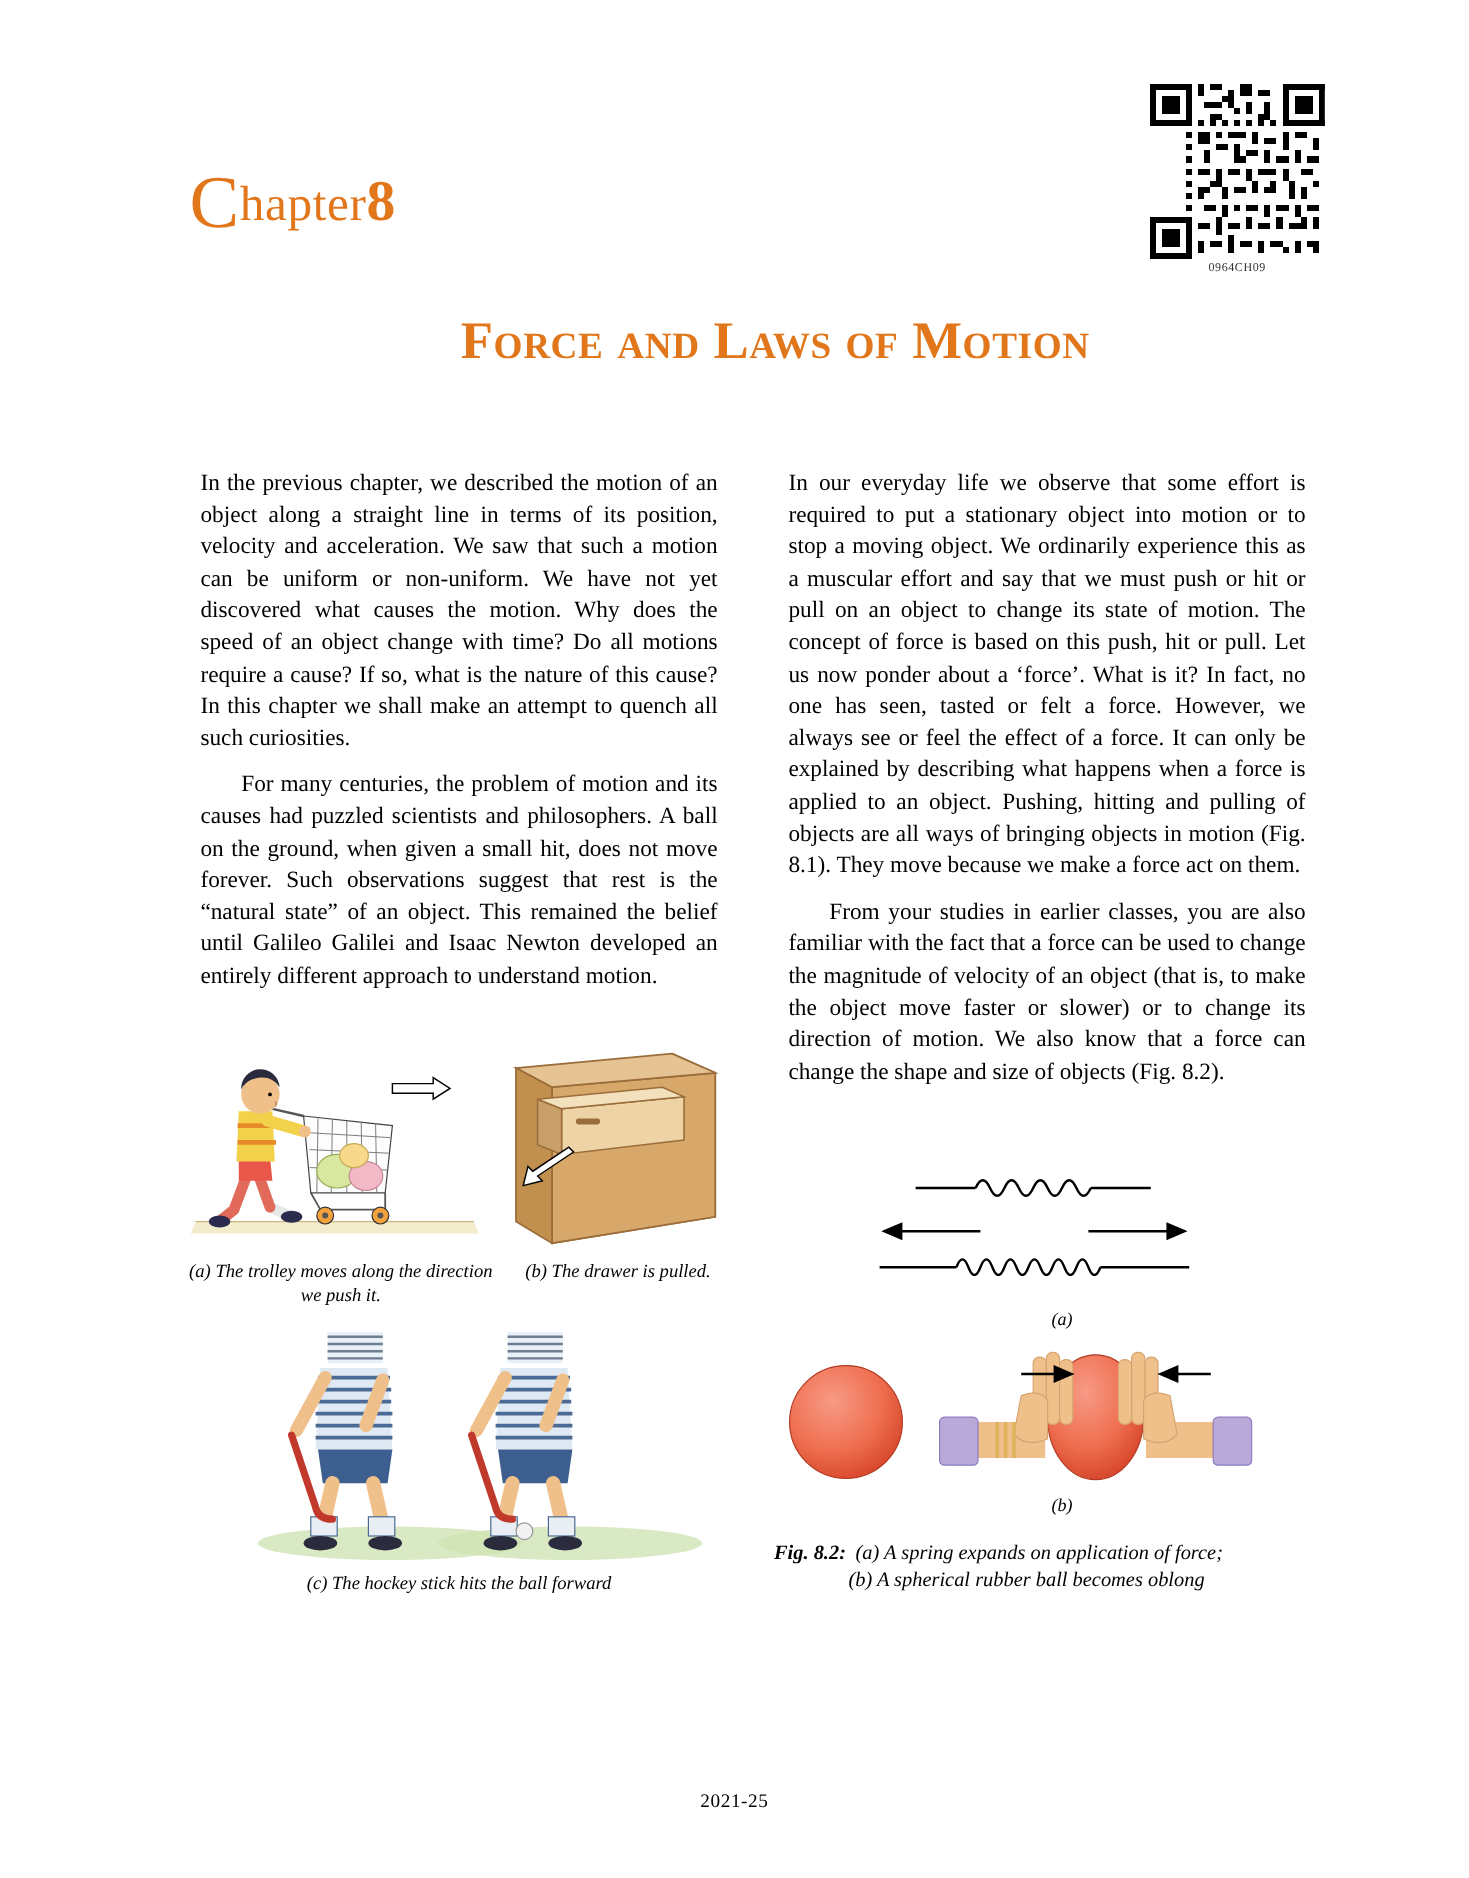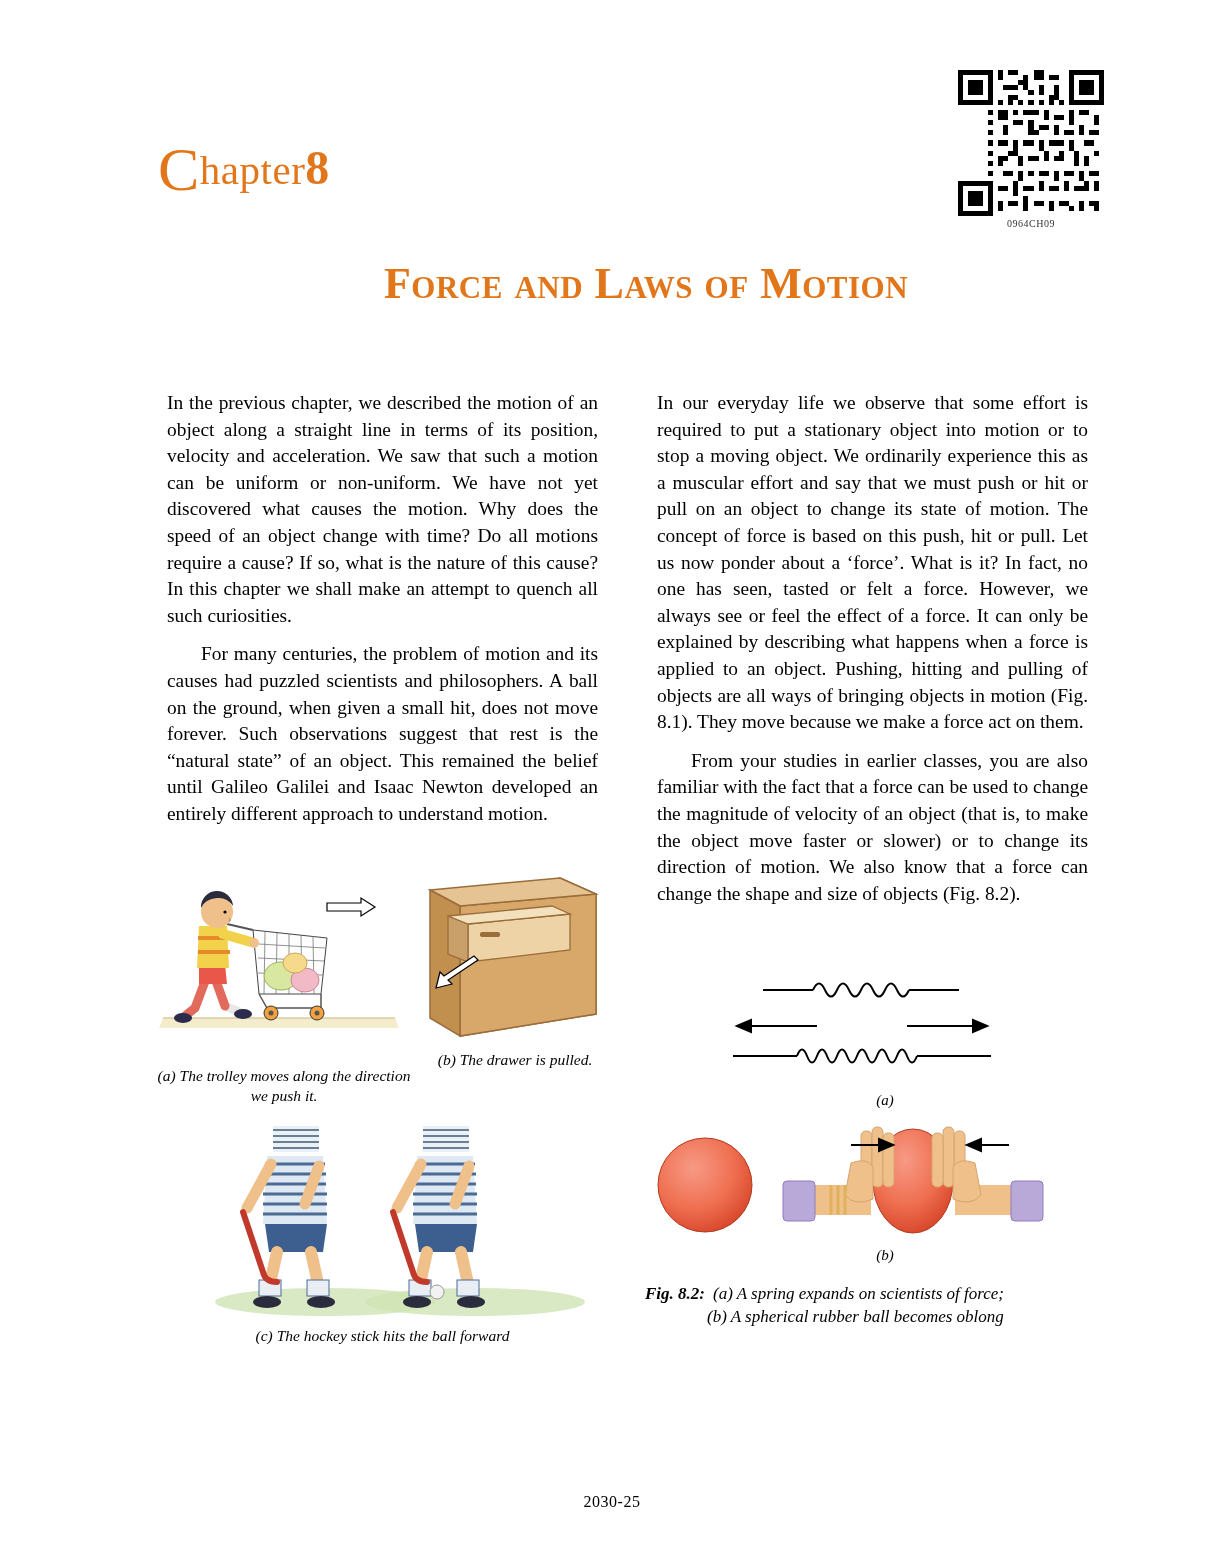--- a/index.html
+++ b/index.html
@@ -121,21 +121,21 @@
   .scene-drawer {
     width: 190px;
     height: 178px;
     position: relative;
   }
   .cap-row {
     display: flex;
     justify-content: space-between;
     margin-top: 4px;
   }
-  .cap-a { width: 258px; margin-top: 16px; }
+  .cap-a { width: 258px; }
   .cap-b { width: 190px; }
 
   .scene-hockey {
     width: 455px;
     height: 210px;
     position: relative;
     margin-top: 6px;
   }
   .cap-c {
     margin-top: 4px;
@@ -583,18 +583,18 @@
         <line x1="206" y1="22" x2="240" y2="22"></line>
         <polygon points="248,22 234,16 234,28"></polygon>
         <line x1="330" y1="22" x2="364" y2="22"></line>
         <polygon points="322,22 336,16 336,28"></polygon>
       </g>
     </svg>
   </div>
   <div class="sub-b">(b)</div>
 
   <div class="fig82-caption">
-    <span class="lbl">Fig. 8.2:</span><span>(a)  A spring expands on scientists of force;</span>
+    <span class="lbl">Fig. 8.2:</span><span>(a)  A spring expands on application of force;</span>
     <span class="l2">(b) A spherical rubber ball becomes oblong</span>
   </div>
 </div>
 
-<div class="footer">2030-25</div>
+<div class="footer">2021-25</div>
 
 </body></html>

